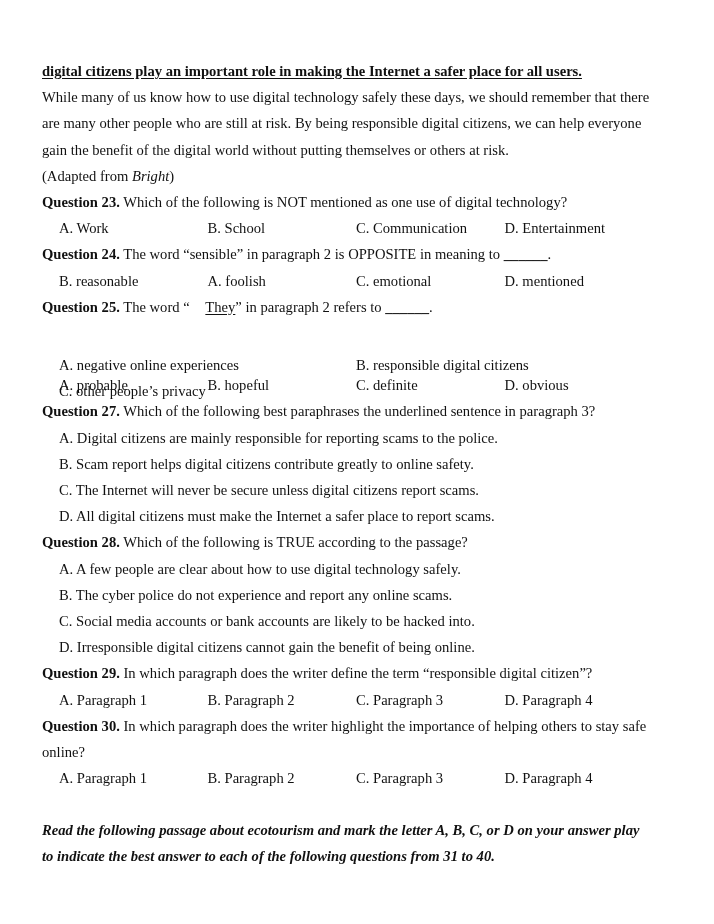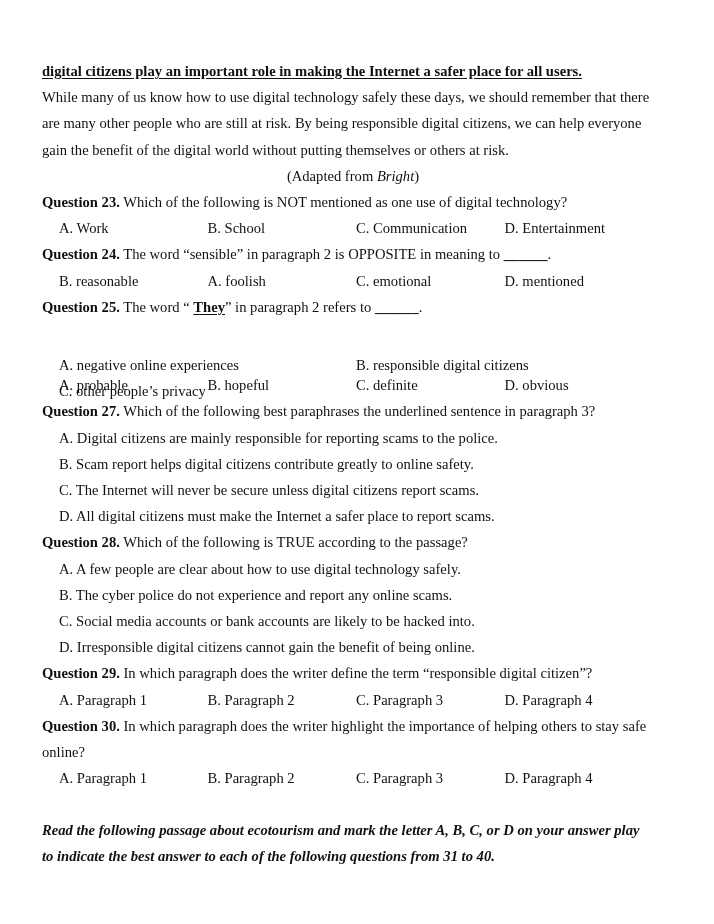--- a/index.html
+++ b/index.html
@@ -27,38 +27,38 @@
       line-height: 26.2px;
       white-space: nowrap;
     }
     .heading-underlined {
       font-weight: bold;
       text-decoration: underline;
       text-underline-offset: 2px;
     }
     .para-line { }
     .source {
-      text-align: center;
+      text-align: left;
       padding-right: 10px;
     }
     .source .italic { font-style: italic; }
     .q-label { font-weight: bold; }
     .blank {
       font-weight: bold;
       text-decoration: none;
     }
     .opt-row {
       display: flex;
       padding-left: 17px;
     }
     .opt4 { width: 148.5px; flex: none; }
     .opt2 { width: 297px; flex: none; margin-top: 32px; }
     .opt1 { padding-left: 17px; }
     .bold { font-weight: bold; }
-    .u-bold { font-weight: bold; text-decoration: underline; text-underline-offset: 2px; }
+    .u-bold { font-weight: normal; text-decoration: underline; text-underline-offset: 2px; margin-left: 12px; }
     .spacer { height: 26px; }
     .instruction {
       font-weight: bold;
       font-style: italic;
     }
   </style>
 </head>
 <body>
 
 <div class="page">

